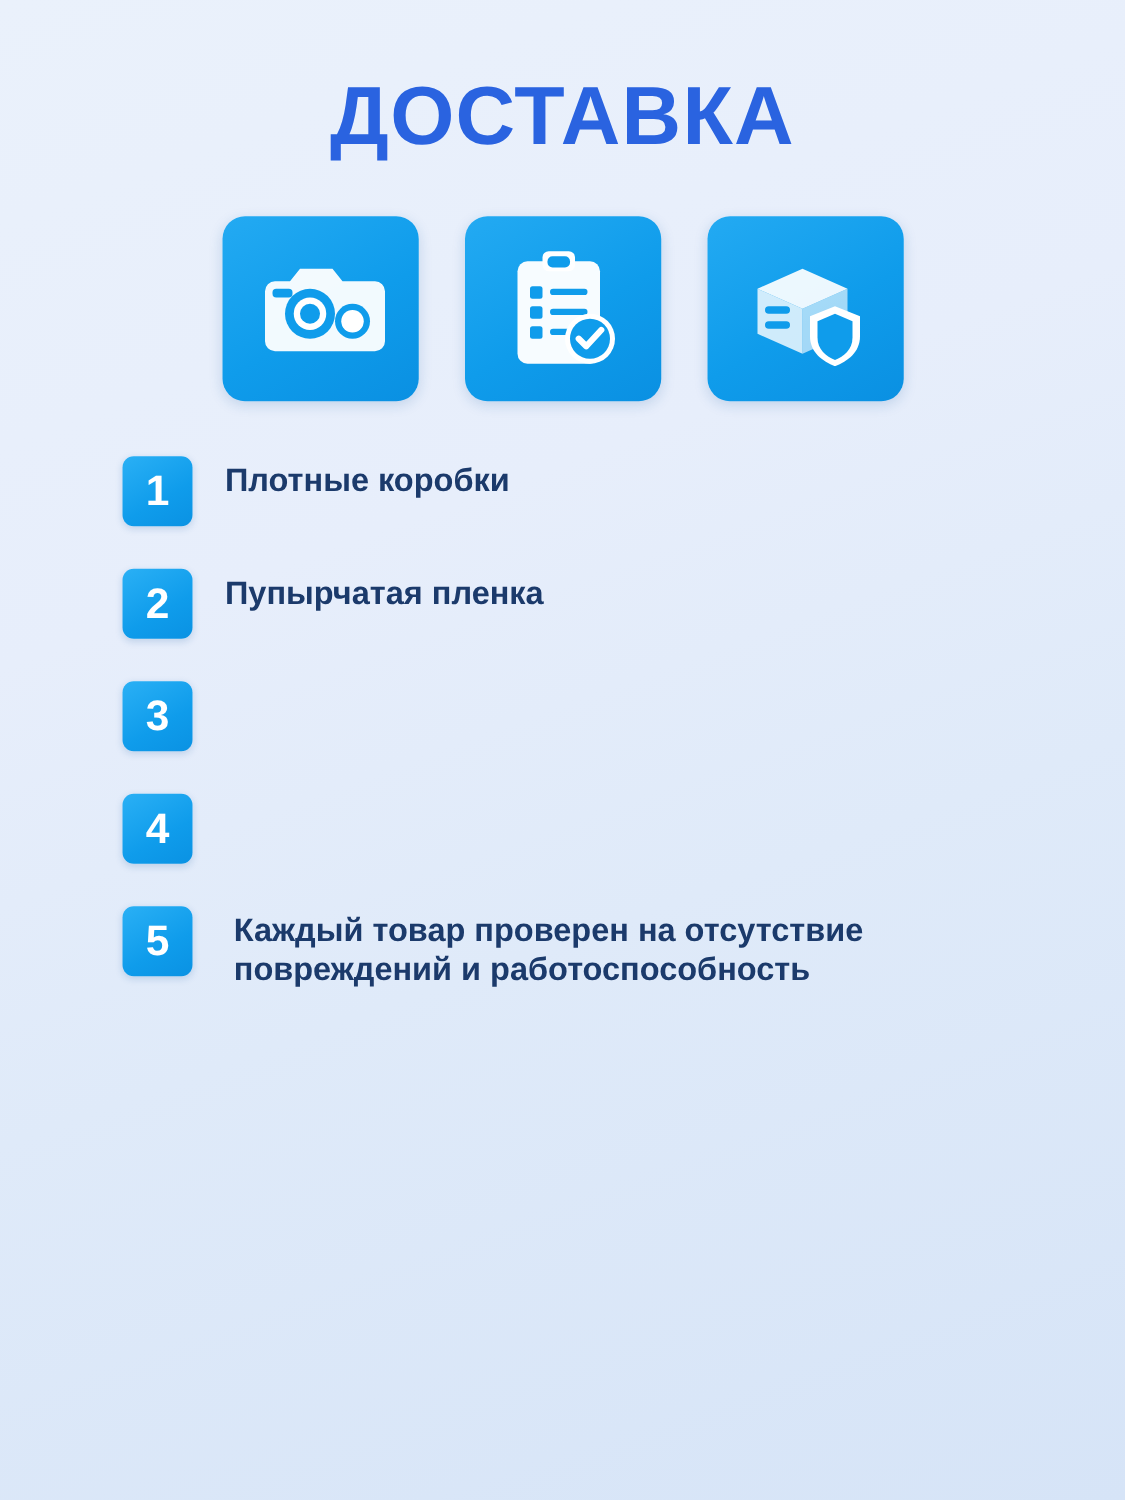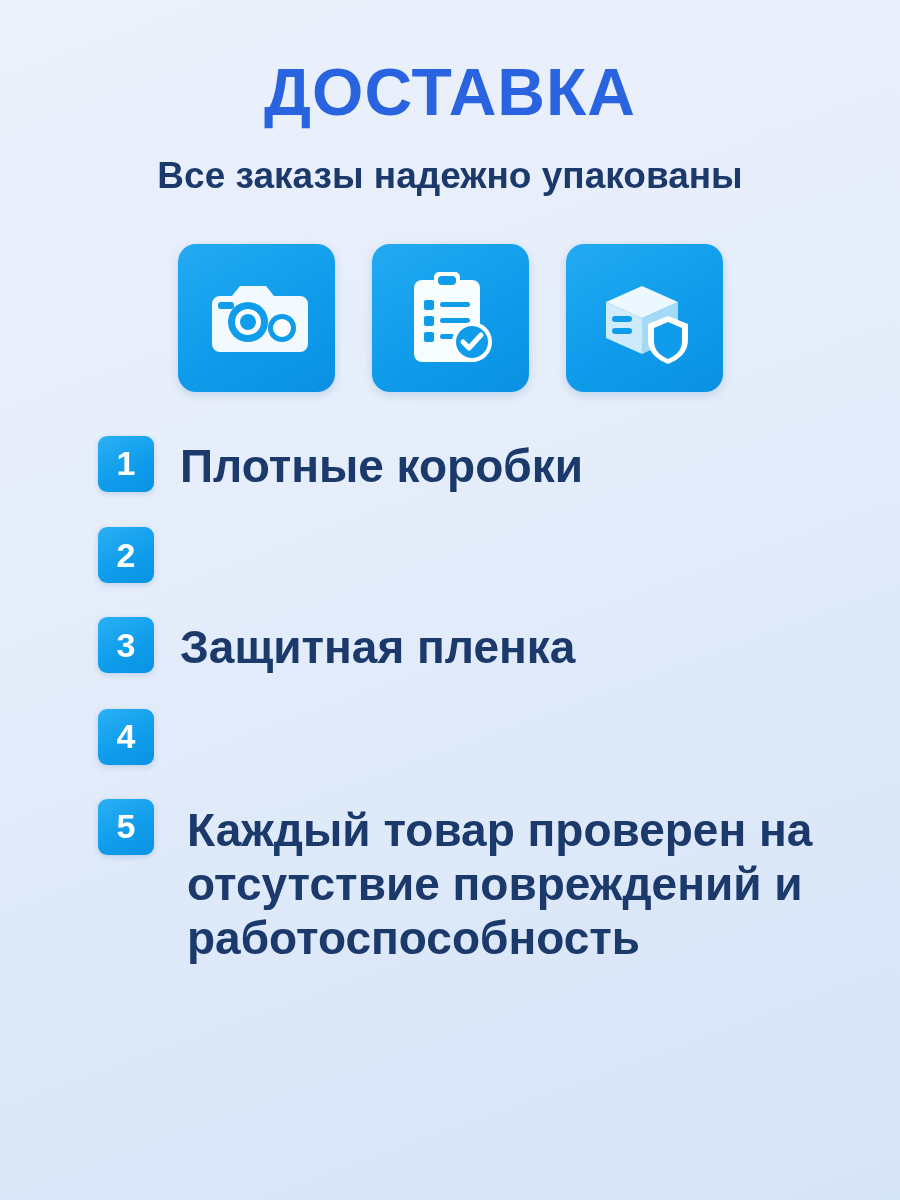--- a/index.html
+++ b/index.html
@@ -74,39 +74,38 @@
     color: #ffffff;
     font-size: 34px;
     font-weight: 700;
     display: flex;
     align-items: center;
     justify-content: center;
     box-shadow: 0 2px 6px rgba(20,90,160,0.18);
   }
   .item-label {
     margin-left: 26px;
-    font-size: 46px;
+    font-size: 26px;
     font-weight: 700;
     color: #1b3a6b;
     line-height: 1.16;
     padding-top: 4px;
     max-width: 640px;
   }
   .item-last .item-label {
     line-height: 1.18;
     margin-left: 33px;
   }
 </style>
 </head>
 <body>
 
 <div class="page">
 
   <h1 class="title">ДОСТАВКА</h1>
-  <h2 class="subtitle">Все заказы надежно упакованы</h2>
 
   <div class="icons-row">
 
     <div class="icon-tile">
       <svg width="104" height="84" viewBox="0 0 104 84" aria-hidden="true">
         <path d="M8 20 h20 l8-10 h26 l8 10 h26 a8 8 0 0 1 8 8 v40 a8 8 0 0 1 -8 8 h-80 a8 8 0 0 1 -8 -8 v-40 a8 8 0 0 1 8 -8 z" fill="#ffffff" opacity="0.95"></path>
         <circle cx="44" cy="46" r="20" fill="#0f9ceb"></circle>
         <circle cx="44" cy="46" r="13" fill="#ffffff"></circle>
         <circle cx="44" cy="46" r="8" fill="#0f9ceb"></circle>
         <circle cx="78" cy="52" r="14" fill="#0f9ceb"></circle>
@@ -150,25 +149,25 @@
 
   <div class="list">
 
     <div class="list-item">
       <div class="badge">1</div>
       <div class="item-label">Плотные коробки</div>
     </div>
 
     <div class="list-item">
       <div class="badge">2</div>
+      <div class="item-label">Пупырчатая пленка</div>
     </div>
 
     <div class="list-item">
       <div class="badge">3</div>
-      <div class="item-label">Защитная пленка</div>
     </div>
 
     <div class="list-item">
       <div class="badge">4</div>
     </div>
 
     <div class="list-item item-last">
       <div class="badge">5</div>
       <div class="item-label">Каждый товар проверен на отсутствие повреждений и работоспособность</div>
     </div>

